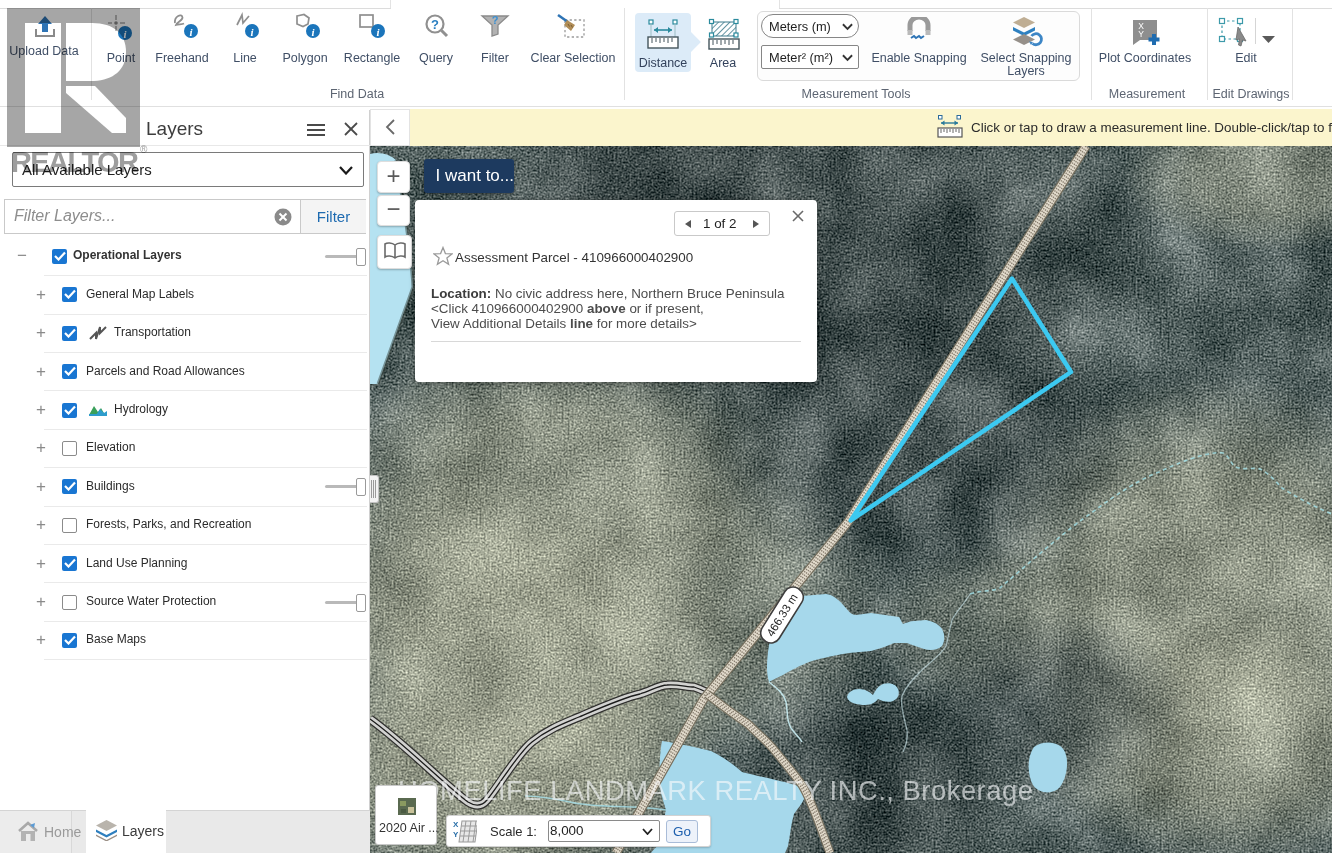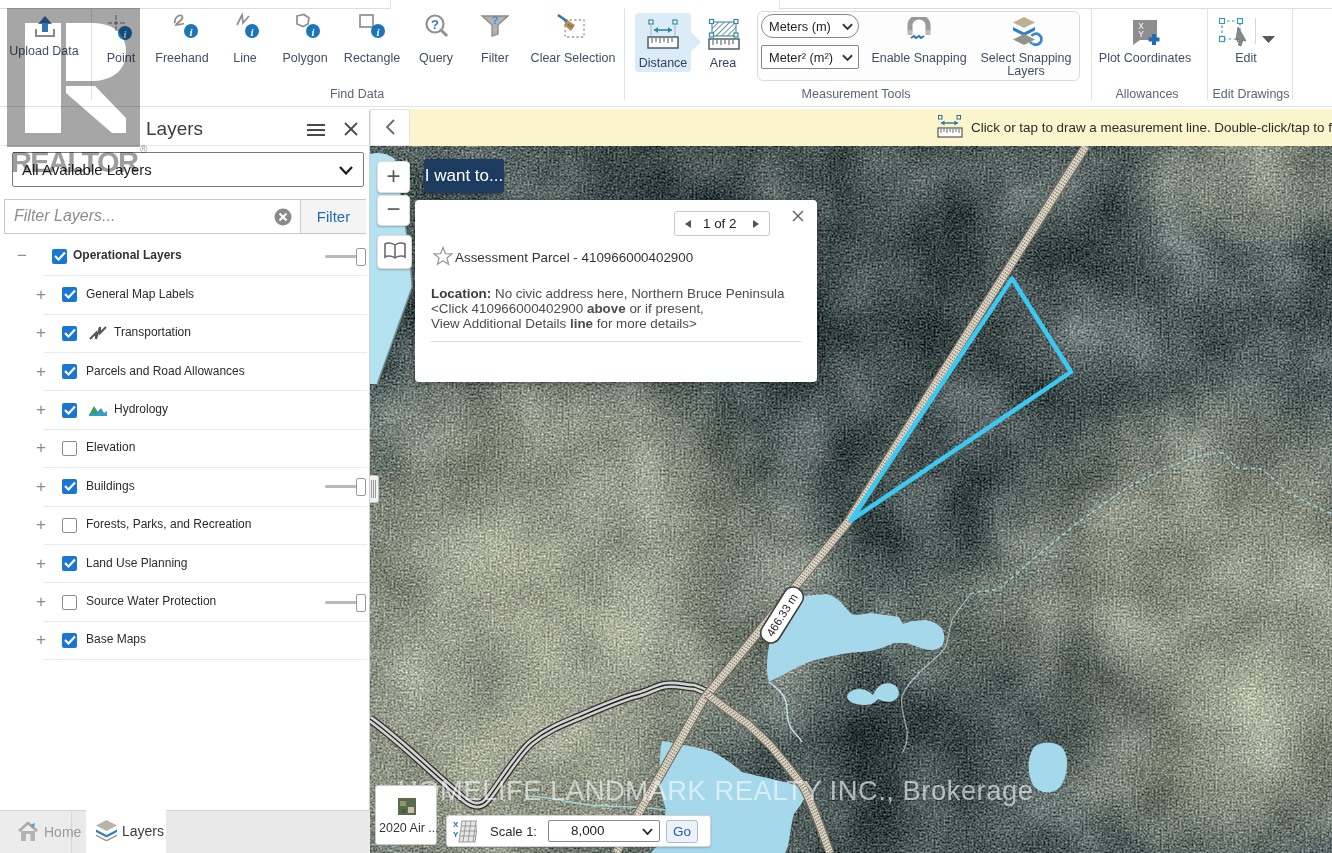--- a/index.html
+++ b/index.html
@@ -224,21 +224,21 @@
   <div class="lb" style="left:1026px;top:64px">Layers</div>
   <div class="glb" style="left:856px;top:87px">Measurement Tools</div>
 
   <div class="ab" style="left:1130px;top:17px"><svg width="32" height="32" viewBox="0 0 32 32">
         <path d="M3 3 L27 3 L27 23 L10 23 L3 28 Z" fill="#8e8e8e"></path>
         <text x="11" y="11.5" font-size="8.5" fill="#fff" text-anchor="middle">X</text>
         <text x="11" y="20" font-size="8.5" fill="#fff" text-anchor="middle">Y</text>
         <path d="M18.5 20.5 h3.5 v-3.5 h4 v3.5 h3.5 v4 h-3.5 v3.5 h-4 v-3.5 h-3.5 Z" fill="#1f6cb0"></path>
       </svg></div>
   <div class="lb" style="left:1145px;top:51px">Plot Coordinates</div>
-  <div class="glb" style="left:1147px;top:87px">Allowances</div>
+  <div class="glb" style="left:1147px;top:87px">Measurement</div>
 
   <div class="ab" style="left:1218px;top:17px"><svg width="34" height="30" viewBox="0 0 34 30">
         <rect x="4" y="4" width="18" height="18" fill="none" stroke="#3d9aaa" stroke-width="1.2" stroke-dasharray="2.5 2.5"></rect>
         <g fill="#fff" stroke="#3d9aaa" stroke-width="1.2">
           <rect x="1.5" y="1.5" width="5" height="5"></rect>
           <rect x="19.5" y="1.5" width="5" height="5"></rect>
           <rect x="1.5" y="19.5" width="5" height="5"></rect>
           <rect x="19.5" y="19.5" width="5" height="5"></rect>
         </g>
         <path d="M20 10 L28 24 L24.5 23 L23 29 L20.5 28 L21.5 22 L18 23 Z" fill="#8a8a8a" stroke="#6a6a6a" stroke-width="0.8"></path>
@@ -486,21 +486,21 @@
 <path d="M642 132.6 L701 226 L480.7 374.4 Z" fill="none" stroke="#3cc9f1" stroke-width="4.5" stroke-linejoin="round"></path>
 
 <g transform="translate(412,469) rotate(-58)">
       <rect x="-31" y="-10" width="62" height="20" rx="9.5" fill="#fff" stroke="#3d3d3d" stroke-width="1.6"></rect>
       <text x="0" y="4" font-size="11.5" fill="#222" text-anchor="middle" font-family="Liberation Sans,sans-serif">466.33 m</text>
     </g>
 </svg>
 
 <div class="ab" style="left:398px;top:775px;font-size:27.4px;color:rgba(248,250,251,0.62);white-space:nowrap;letter-spacing:0.5px">HOMELIFE LANDMARK REALTY INC., Brokerage</div>
 
-<div class="ab" style="left:424px;top:159px;width:80px;height:34px;background:#1d3a5f;border-radius:3px;color:#fff;font-size:17px;line-height:33px;text-align:center;box-shadow:0 1px 3px rgba(0,0,0,.4)">I want to...</div>
+<div class="ab" style="left:424px;top:159px;width:90px;height:34px;background:#1d3a5f;border-radius:3px;color:#fff;font-size:17px;line-height:33px;text-align:right;box-shadow:0 1px 3px rgba(0,0,0,.4)">I want to...</div>
 
 <div class="zbtn" style="top:161px;height:30px;font-size:24px;line-height:28px;font-weight:300">+</div>
 <div class="zbtn" style="top:195px;height:29px;font-size:24px;line-height:25px;font-weight:300">−</div>
 <div class="zbtn" style="top:235px;height:32px;left:377px;width:33px"><svg width="22" height="18" viewBox="0 0 22 18" style="margin-top:6px">
       <path d="M11 3 C8 0.5 3 0.5 1 2 L1 15 C3 13.5 8 13.5 11 16 C14 13.5 19 13.5 21 15 L21 2 C19 0.5 14 0.5 11 3 Z M11 3 L11 16" fill="none" stroke="#6a6a6a" stroke-width="1.6"></path>
     </svg></div>
 
 <div class="ab" style="left:370px;top:475px;width:9px;height:28px;background:#f2f2f2;border:1px solid #c2c2c2;border-left:none;border-radius:0 3px 3px 0;box-sizing:border-box">
     <div style="margin:4px 0 0 1px;width:1px;height:18px;background:#9a9a9a;box-shadow:2px 0 0 #9a9a9a,4px 0 0 #9a9a9a;"></div>
   </div>
@@ -542,21 +542,21 @@
 <div class="ab" style="left:446px;top:815px;width:265px;height:32px;background:#fff;border:1px solid #d2d2d2;border-radius:3px;box-shadow:0 1px 2px rgba(0,0,0,.2);box-sizing:border-box">
   <svg width="26" height="26" viewBox="0 0 26 26" style="position:absolute;left:4px;top:2px">
       <g stroke="#9a9a9a" stroke-width="1">
         <path d="M8 3 L24 3 L24 24 L8 24 Z" fill="#e8e8e8" transform="skewX(-8)" transform-origin="8 24"></path>
         <path d="M8 8 h16 M8 13 h16 M8 18 h16 M12 3 v21 M17 3 v21 M22 3 v21" transform="skewX(-8)" transform-origin="8 24"></path>
       </g>
       <text x="2" y="9" font-size="8" fill="#2a6fa8" font-weight="bold">X</text>
       <text x="2" y="19" font-size="8" fill="#2a6fa8" font-weight="bold">Y</text>
     </svg>
   <div class="ab" style="left:43px;top:8px;font-size:13px;color:#2b2b2b">Scale 1:</div>
-  <div class="ab" style="left:101px;top:4px;width:112px;height:22px;border:1px solid #8a8a8a;border-radius:2px;font-size:13.4px;color:#222;line-height:20px;padding-left:22px;box-sizing:border-box">8,000<svg width="11" height="7" style="position:absolute;right:6px;top:7px" viewBox="0 0 11 7">
+  <div class="ab" style="left:101px;top:4px;width:112px;height:22px;border:1px solid #8a8a8a;border-radius:2px;font-size:13.4px;color:#222;line-height:20px;padding-left:1px;box-sizing:border-box">8,000<svg width="11" height="7" style="position:absolute;right:6px;top:7px" viewBox="0 0 11 7">
         <path d="M1 1 L5.5 6 L10 1" fill="none" stroke="#222" stroke-width="1.8"></path>
       </svg></div>
   <div class="ab" style="left:219px;top:4px;width:32px;height:23px;background:#edf2fa;border:1px solid #a9bcd8;border-radius:3px;font-size:13.5px;color:#1d5fae;text-align:center;line-height:21px;box-sizing:border-box">Go</div>
 </div>
 
 <div class="ab" style="left:0;top:0;width:370px;height:200px;mix-blend-mode:multiply;pointer-events:none">
   <svg width="370" height="200" viewBox="0 0 370 200">
     <rect x="7" y="8" width="133" height="139" fill="#a6a6a6"></rect>
     <g fill="#ffffff">
       <rect x="25" y="23" width="36" height="110"></rect>

